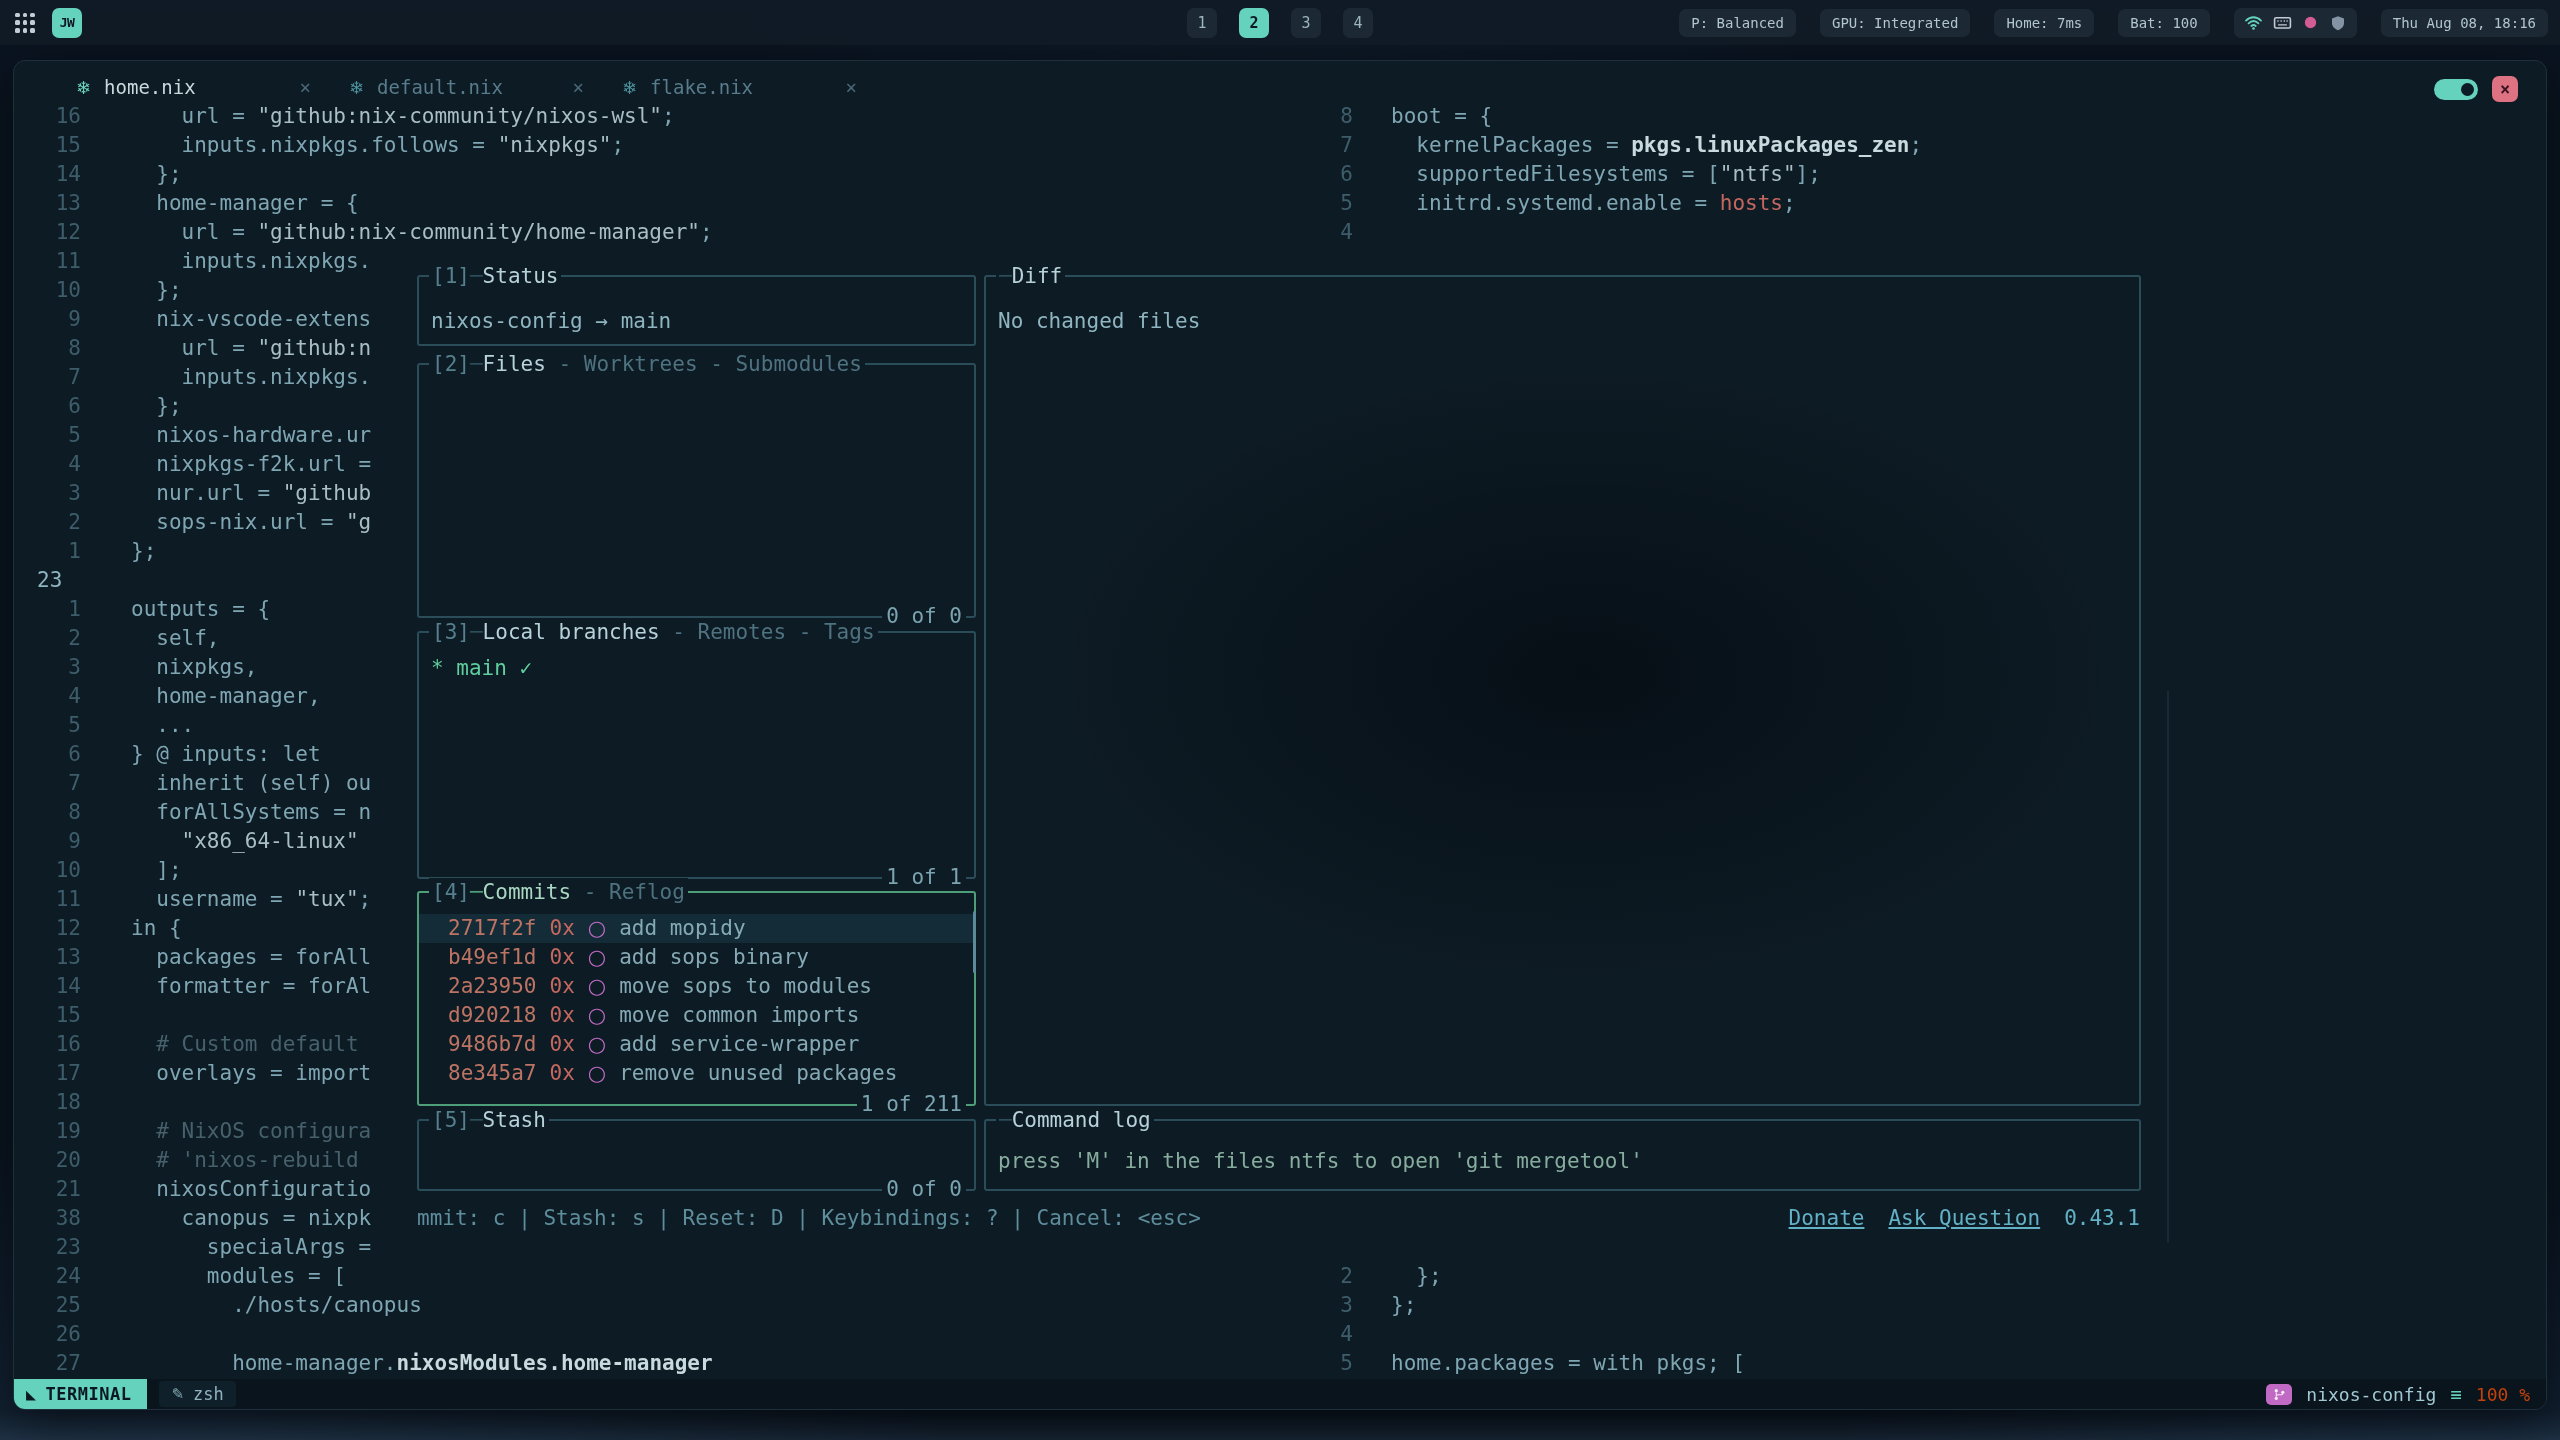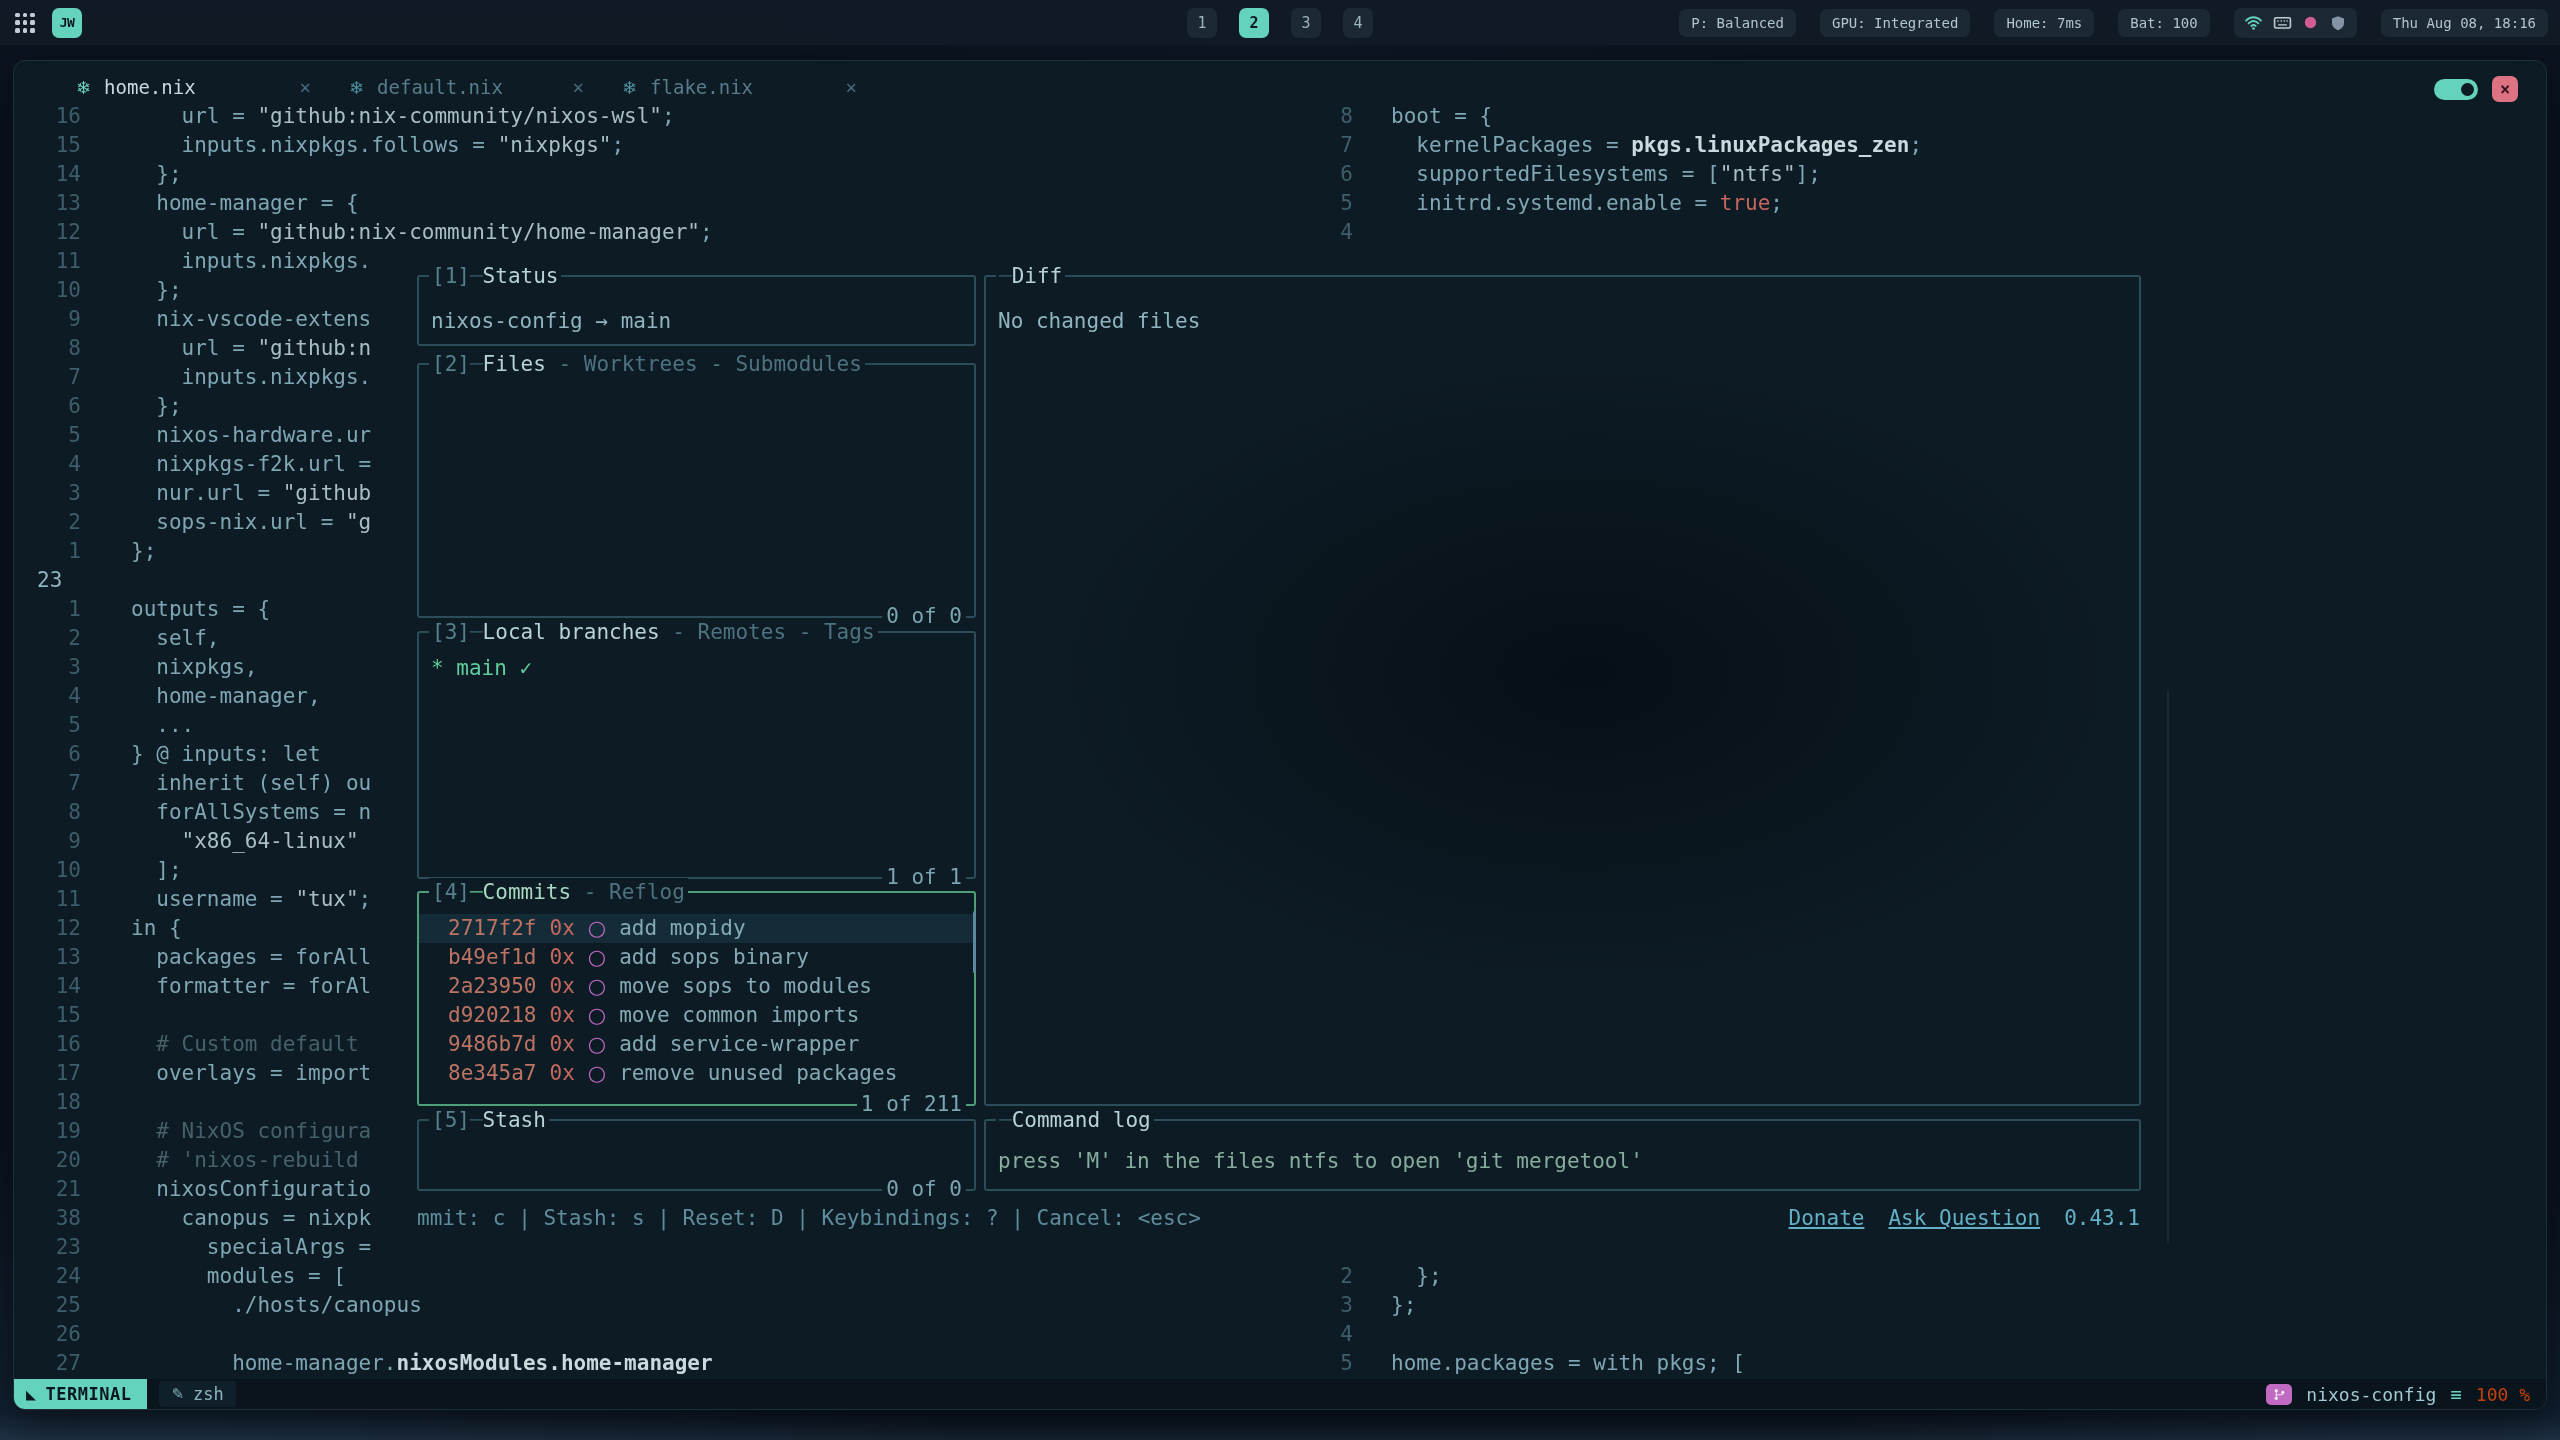--- a/index.html
+++ b/index.html
@@ -226,21 +226,21 @@
       <div class="cl"><span class="ln">23</span><span class="code"><span class="t-d">      specialArgs =</span></span></div>
       <div class="cl"><span class="ln">24</span><span class="code"><span class="t-d">      modules = [</span></span></div>
       <div class="cl"><span class="ln">25</span><span class="code"><span class="t-d">        ./hosts/canopus</span></span></div>
       <div class="cl"><span class="ln">26</span><span class="code"></span></div>
       <div class="cl"><span class="ln">27</span><span class="code"><span class="t-d">        home-manager.</span><span class="t-b">nixosModules.home-manager</span></span></div>
     </div>
   <div class="pane" id="pane-rt">
       <div class="cl"><span class="ln">8</span><span class="code"><span class="t-d">boot = {</span></span></div>
       <div class="cl"><span class="ln">7</span><span class="code"><span class="t-d">  kernelPackages = </span><span class="t-b">pkgs.linuxPackages_zen</span><span class="t-d">;</span></span></div>
       <div class="cl"><span class="ln">6</span><span class="code"><span class="t-d">  supportedFilesystems = [</span><span class="t-s">"ntfs"</span><span class="t-d">];</span></span></div>
-      <div class="cl"><span class="ln">5</span><span class="code"><span class="t-d">  initrd.systemd.enable = </span><span class="t-r">true</span><span class="t-d">;</span></span></div>
+      <div class="cl"><span class="ln">5</span><span class="code"><span class="t-d">  initrd.systemd.enable = </span><span class="t-r">hosts</span><span class="t-d">;</span></span></div>
       <div class="cl"><span class="ln">4</span><span class="code"></span></div>
     </div>
   <div class="pane" id="pane-rb">
       <div class="cl"><span class="ln">2</span><span class="code"><span class="t-d">  };</span></span></div>
       <div class="cl"><span class="ln">3</span><span class="code"><span class="t-d">};</span></span></div>
       <div class="cl"><span class="ln">4</span><span class="code"></span></div>
       <div class="cl"><span class="ln">5</span><span class="code"><span class="t-d">home.packages = with pkgs; [</span></span></div>
     </div>
   <div class="ruler"></div>
 

